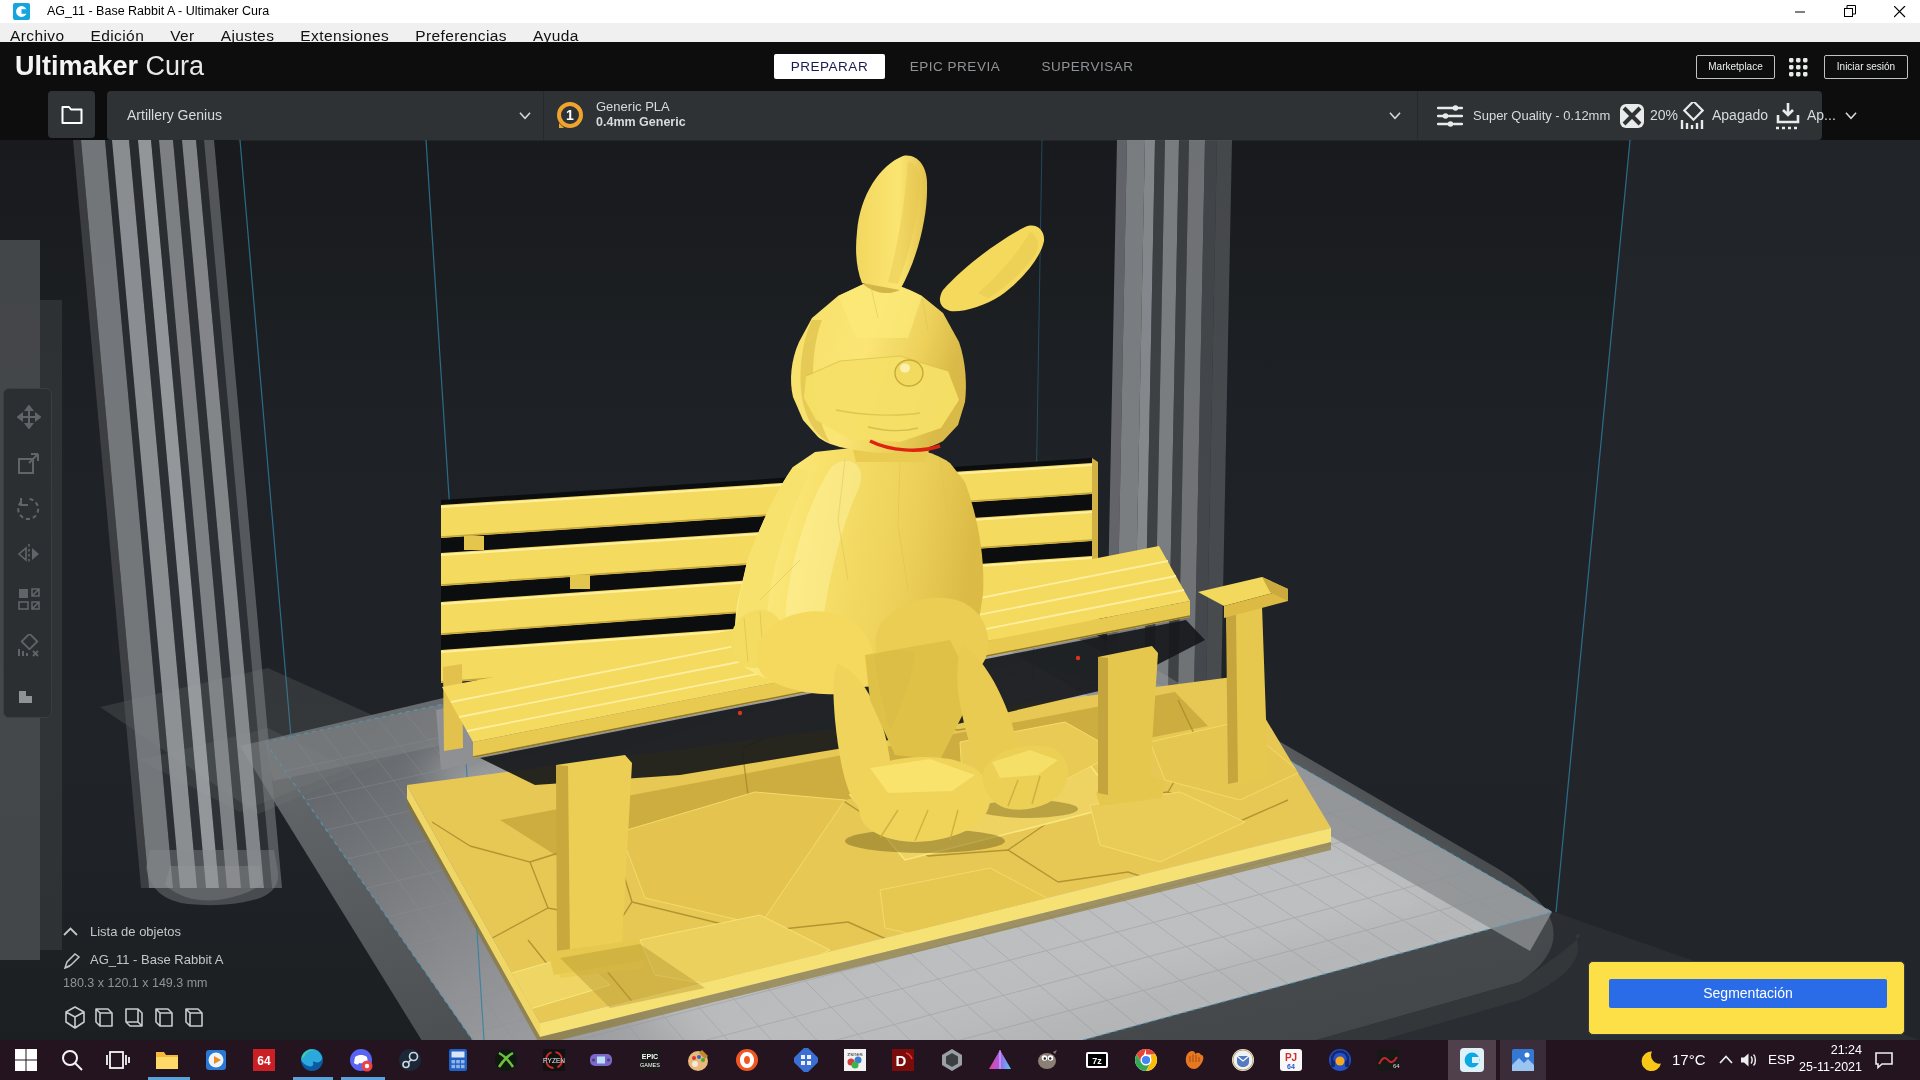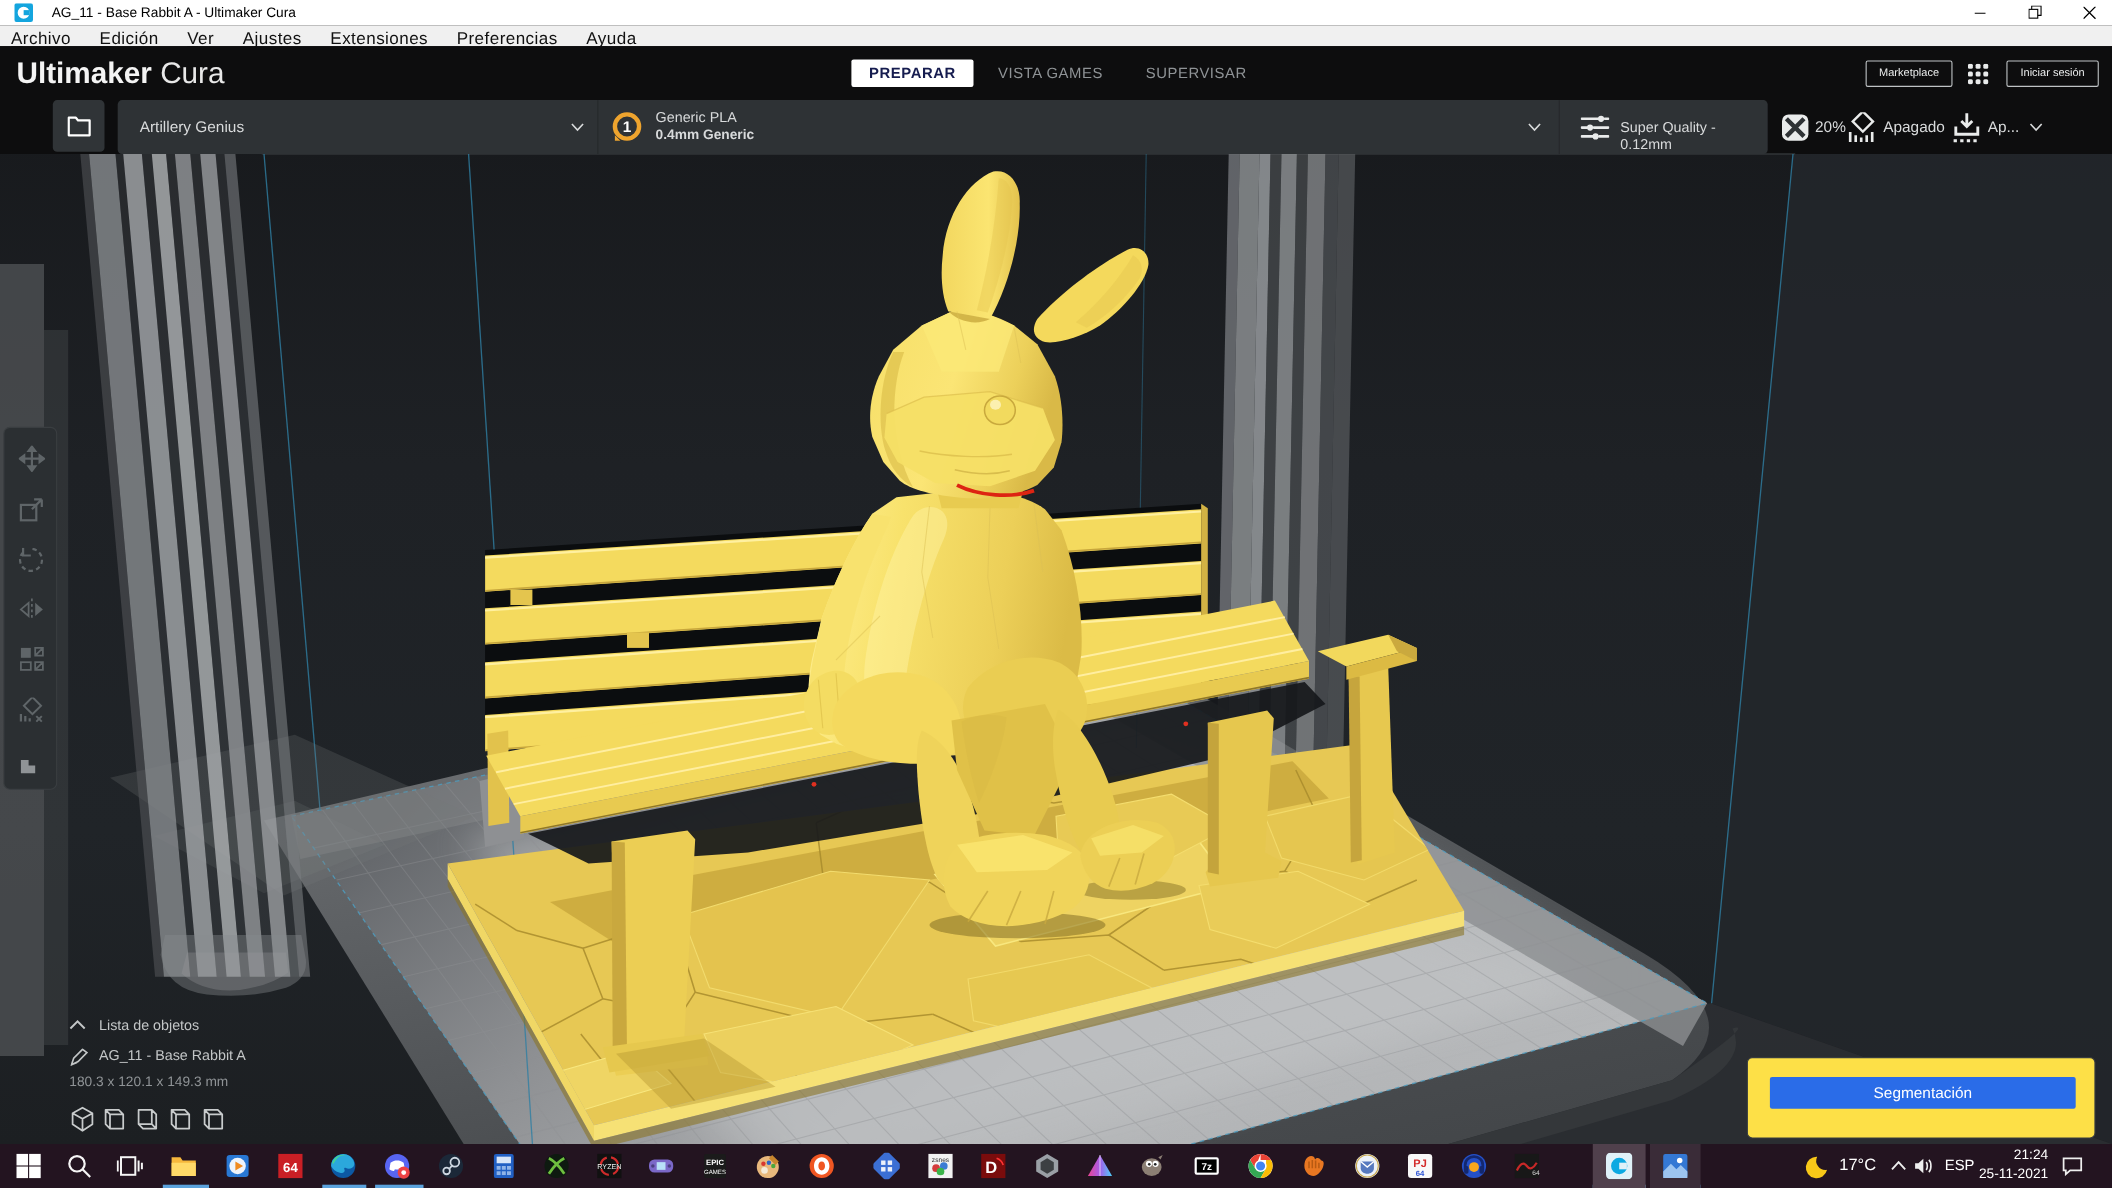--- a/index.html
+++ b/index.html
@@ -8,33 +8,33 @@
   #titlebar{position:absolute;left:0;top:0;width:1920px;height:23px;background:#ffffff;color:#000;}
   #title-text{position:absolute;left:47px;top:4px;font-size:12.5px;color:#000;}
   #menubar{position:absolute;left:0;top:23px;width:1920px;height:19px;background:#f0f0f0;font-size:15.5px;color:#111;letter-spacing:0.4px;}
   #menubar span{display:inline-block;margin:4px;padding:0px 7px 0 11px;}
   #menubar u{text-decoration:underline;text-underline-offset:2px;}
   #header{position:absolute;left:0;top:42px;width:1920px;height:48px;background:#0d0d0e;padding-left:26px;}
   #logo{position:absolute;left:15px;top:9px;white-space:nowrap;font-size:27px;color:#f4f4f4;letter-spacing:0px;}
   #logo b{font-weight:700;}
   #logo span{font-weight:300;color:#e8e8e8;}
   .tab{position:absolute;top:12px;height:25px;line-height:25px;font-size:13.5px;letter-spacing:0.5px;color:#8f9396;text-align:center;}
-  #tab-prep{left:774px;width:111px;background:#ffffff;color:#161c4f;border-radius:2px;font-weight:700;}
+  #tab-prep{left:774px;width:111px;background:#ffffff;color:#161c4f;border-radius:2px;font-weight:400;}
   #tab-vista{left:905px;width:100px;}
   #tab-super{left:1040px;width:95px;}
   .hbtn{position:absolute;top:13px;height:24px;line-height:22px;font-size:10px;color:#eceeee;border:1px solid #bfc3c5;border-radius:2px;text-align:center;}
   #btn-market{left:1696px;width:79px;}
   #btn-login{left:1824px;width:84px;text-align:center;}
   #gridicon{position:absolute;left:1789px;top:16px;width:19px;height:19px;}
   
   #viewport{position:absolute;left:0;top:90px;width:1920px;height:950px;overflow:hidden;background:#1d2023;}
   #scene{position:absolute;left:0;top:-90px;width:1920px;height:1080px;}
   
   #folderbtn{position:absolute;left:48px;top:1px;width:47px;height:47px;background:#303437;border-radius:4px;}
-  #configbar{position:absolute;left:107px;top:1px;width:1500px;height:49px;background:#2e3235;border-radius:4px;}
+  #configbar{position:absolute;left:107px;top:1px;width:1715px;height:49px;background:#2e3235;border-radius:4px;}
   .divider{position:absolute;top:0;width:1px;height:49px;background:#26292b;}
   #printer-name{position:absolute;left:20px;top:16px;font-size:14px;color:#d8dadb;}
   .chev{position:absolute;width:12px;height:12px;}
   #mat1{position:absolute;left:489px;top:8px;font-size:13px;color:#d8dadb;}
   #mat2{position:absolute;left:489px;top:24px;font-size:12.5px;color:#d8dadb;font-weight:700;}
   #qual{position:absolute;left:1366px;top:17px;font-size:13px;color:#d8dadb;}
   #pct{position:absolute;left:1543px;top:16px;font-size:14px;color:#d8dadb;}
   #apag{position:absolute;left:1605px;top:16px;font-size:14px;color:#d8dadb;}
   #aptxt{position:absolute;left:1700px;top:16px;font-size:14px;color:#d8dadb;}
   
@@ -74,21 +74,21 @@
   </svg>
 </div>
 
 <div id="menubar">
   <span style="padding-left:10px;margin-left:0px"><u>A</u>rchivo</span><span><u>E</u>dición</span><span><u>V</u>er</span><span>A<u>j</u>ustes</span><span>E<u>x</u>tensiones</span><span>Pre<u>f</u>erencias</span><span>A<u>y</u>uda</span>
 </div>
 
 <div id="header">
   <div id="logo"><b>Ultimaker</b> <span>Cura</span></div>
   <div class="tab" id="tab-prep">PREPARAR</div>
-  <div class="tab" id="tab-vista">VISTA GAMES</div>
+  <div class="tab" id="tab-vista">EPIC PREVIA</div>
   <div class="tab" id="tab-super">SUPERVISAR</div>
   <div class="hbtn" id="btn-market">Marketplace</div>
   <svg id="gridicon" viewBox="0 0 19 19">
     <g fill="#e8eaea">
       <rect x="0" y="0" width="4.5" height="4.5" rx="1.4"></rect>
         <rect x="7" y="0" width="4.5" height="4.5" rx="1.4"></rect>
         <rect x="14" y="0" width="4.5" height="4.5" rx="1.4"></rect>
       <rect x="0" y="7" width="4.5" height="4.5" rx="1.4"></rect>
         <rect x="7" y="7" width="4.5" height="4.5" rx="1.4"></rect>
         <rect x="14" y="7" width="4.5" height="4.5" rx="1.4"></rect>

